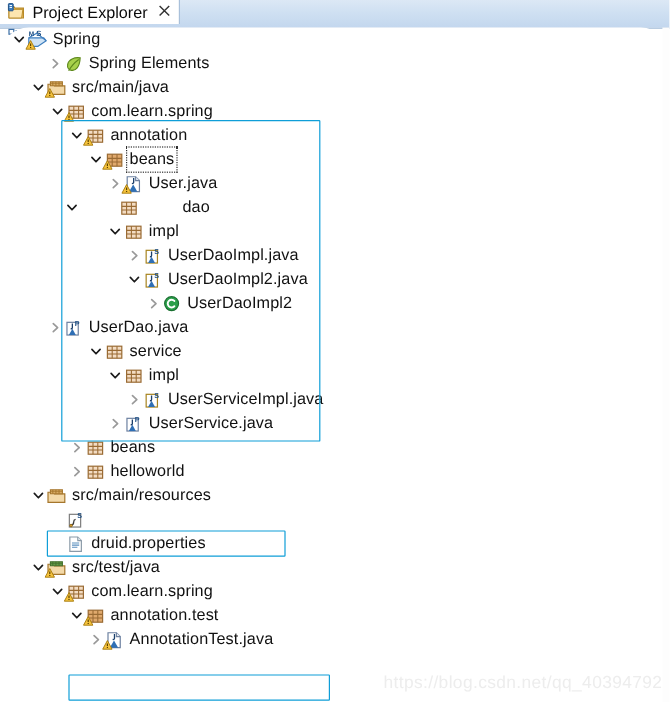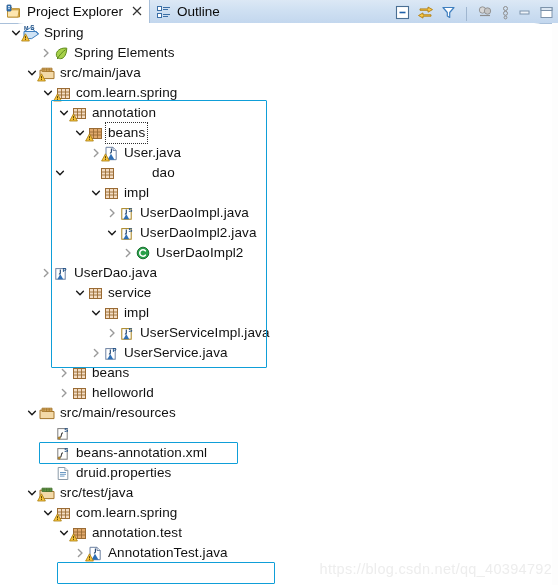--- a/index.html
+++ b/index.html
@@ -13,21 +13,21 @@
     position:relative;
     -webkit-font-smoothing:antialiased;
   }
 
   
   .tabbar{
     position:relative;
     height:23px;
     background:linear-gradient(to bottom,#dce8f5 0%,#cfe0f2 45%,#c3d7ee 100%);
     border-bottom:1px solid #a9c0da;
-    display:flex;align-items:flex-end;
+    display:flex;align-items:flex-start;flex-direction:column;
   }
   .tab{
     display:flex;align-items:center;gap:5px;
     padding:0 7px 0 6px;
     height:100%;
     box-sizing:border-box;
     font-size:13.5px;
     color:#0b0b0b;
     white-space:nowrap;
   }
@@ -520,32 +520,20 @@
         <span class="arrow"></span>
         <span class="ico">
           <svg width="14" height="15" viewBox="0 0 14 15">
             <rect x="1.8" y="2.6" width="9.4" height="10.6" fill="#ffffff" stroke="#7d7d7d" stroke-width="1"></rect>
             <path d="M3.3 11.8c1.6-.3 2.1-1.4 2.1-2.8 0-1.2.5-2 1.6-2.2" fill="none" stroke="#3c3c3c" stroke-width="1.1"></path>
             <circle cx="3.2" cy="12" r="1.1" fill="#d7a23a" stroke="#8a6212" stroke-width=".7"></circle>
             <text x="8.3" y="5.6" font-size="6" font-family="Liberation Sans, sans-serif" font-weight="bold" fill="#1d4e84">S</text>
           </svg>
         </span>
       </div>
-      <div class="row" style="padding-left: 42px;">
-        <span class="arrow"></span>
-        <span class="ico">
-          <svg width="14" height="15" viewBox="0 0 14 15">
-            <rect x="1.8" y="2.6" width="9.4" height="10.6" fill="#ffffff" stroke="#7d7d7d" stroke-width="1"></rect>
-            <path d="M3.3 11.8c1.6-.3 2.1-1.4 2.1-2.8 0-1.2.5-2 1.6-2.2" fill="none" stroke="#3c3c3c" stroke-width="1.1"></path>
-            <circle cx="3.2" cy="12" r="1.1" fill="#d7a23a" stroke="#8a6212" stroke-width=".7"></circle>
-            <text x="8.3" y="5.6" font-size="6" font-family="Liberation Sans, sans-serif" font-weight="bold" fill="#1d4e84">S</text>
-          </svg>
-        </span>
-        <span class="lbl">beans-annotation.xml</span>
-      </div>
       <div class="row" style="padding-left: 42px; align-items: flex-end;">
         <span class="arrow"></span>
         <span class="ico">
           <svg width="14" height="15" viewBox="0 0 14 15">
             <path d="M2.2 1.5h6.6l3 3V13.5H2.2z" fill="#ffffff" stroke="#8a9aa8" stroke-width="1"></path>
             <path d="M8.8 1.5v3h3" fill="#e4eaee" stroke="#8a9aa8" stroke-width=".9"></path>
             <path d="M4 6.5h6M4 8.3h6M4 10.1h4.5" stroke="#5b8fbe" stroke-width=".9"></path>
           </svg>
         </span>
         <span class="lbl">druid.properties</span>

